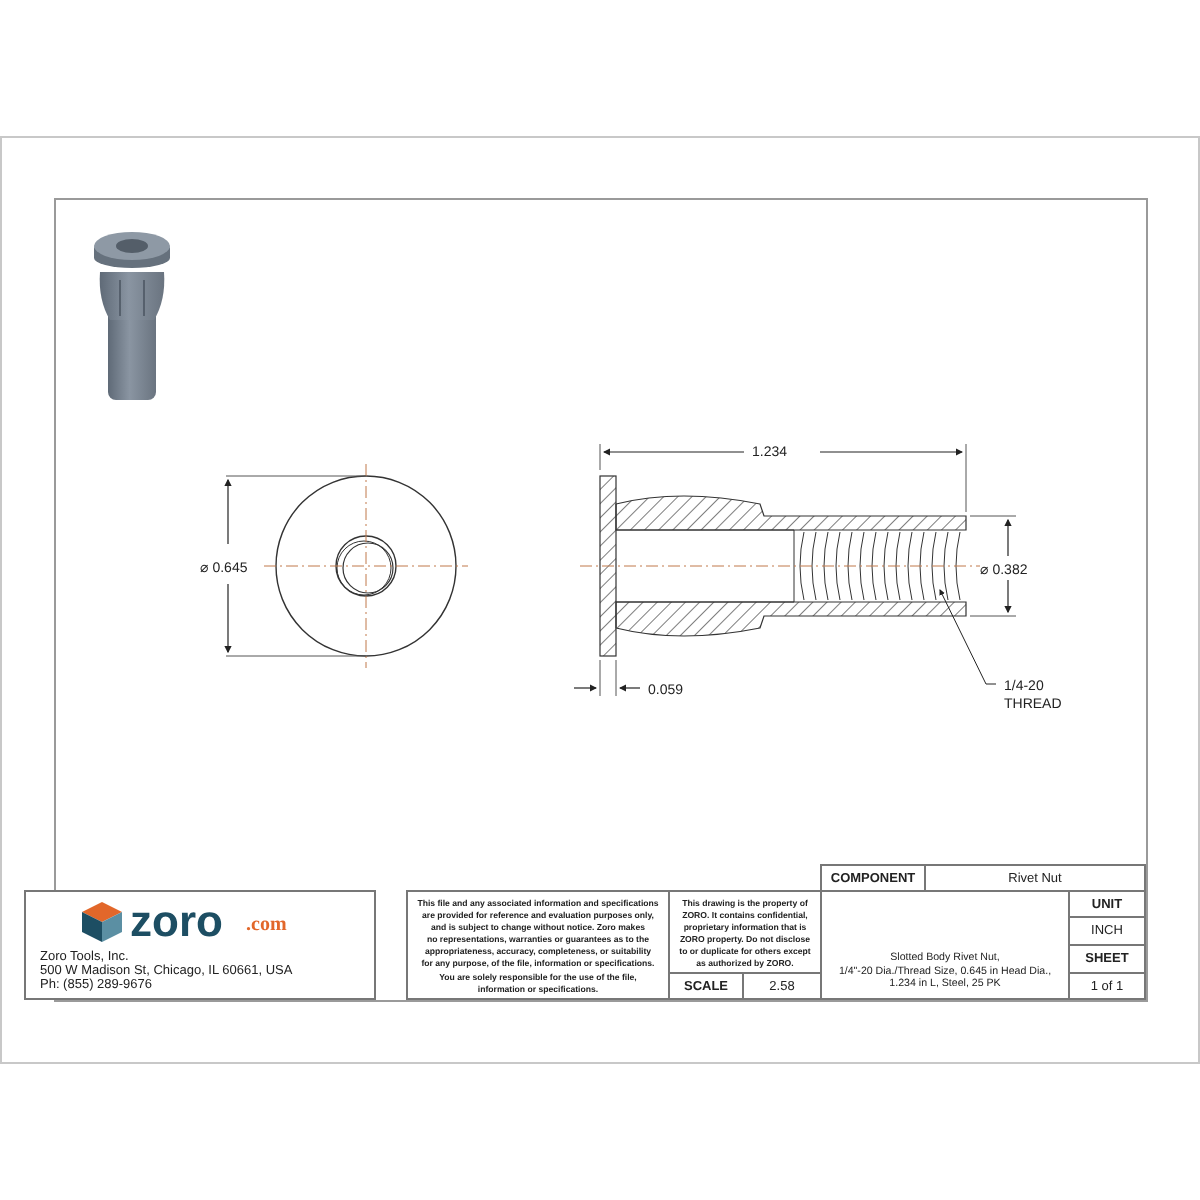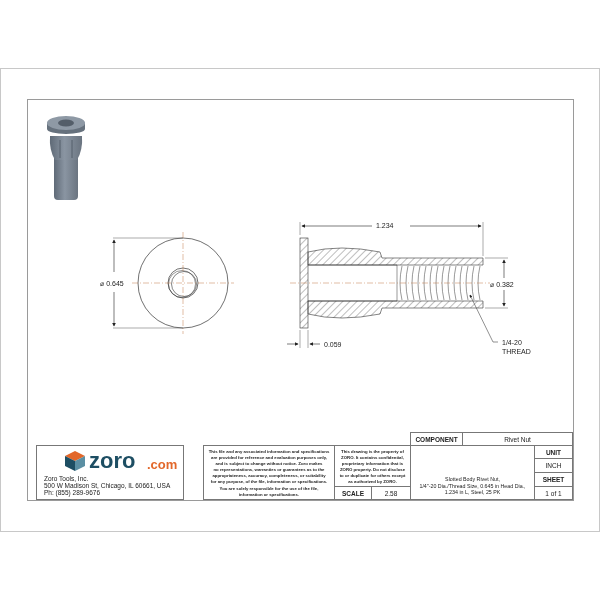--- a/index.html
+++ b/index.html
@@ -113,28 +113,28 @@
   </g>
   <text class="dim-text" x="376" y="228">1.234</text>
   <text class="dim-text" x="490" y="287">
     <tspan>⌀</tspan><tspan dx="2">0.382</tspan>
   </text>
   <text class="dim-text" x="324" y="347">0.059</text>
   <text class="dim-text" x="502" y="345">1/4-20</text>
   <text class="dim-text" x="502" y="354">THREAD</text>
 </svg>
 
-<div class="tb" style="left:36px;top:445px;width:148px;height:55px;">
+<div class="tb" style="left:12px;top:445px;width:176px;height:55px;">
   <svg style="position:absolute;left:27px;top:4px;" width="22" height="22" viewBox="0 0 22 22">
     <polygon points="11,1 21,6 11,11 1,6" fill="#e2672a"></polygon>
     <polygon points="1,6 11,11 11,21 1,16" fill="#1d4e63"></polygon>
     <polygon points="11,11 21,6 21,16 11,21" fill="#5b8fa3"></polygon>
   </svg>
   <span class="logo-text" style="left:52px;top:2px;font-size:22px;">zoro</span>
-  <span class="logo-text" style="left:110px;top:11px;font-size:13px;color:#e2672a;">.com</span>
+  <span class="logo-text" style="left:110px;top:11px;font-size:10px;color:#e2672a;font-family:Liberation Serif, serif;">.com</span>
   <div class="txt" style="left:7px;top:29px;">Zoro Tools, Inc.</div>
   <div class="txt" style="left:7px;top:36px;">500 W Madison St, Chicago, IL 60661, USA</div>
   <div class="txt" style="left:7px;top:43px;">Ph: (855) 289-9676</div>
 </div>
 
 <div class="tb" style="left:203px;top:445px;width:132px;height:55px;padding-top:3px;">
   <div class="small center">This file and any associated information and specifications</div>
   <div class="small center">are provided for reference and evaluation purposes only,</div>
   <div class="small center">and is subject to change without notice. Zoro makes</div>
   <div class="small center">no representations, warranties or guarantees as to the</div>

